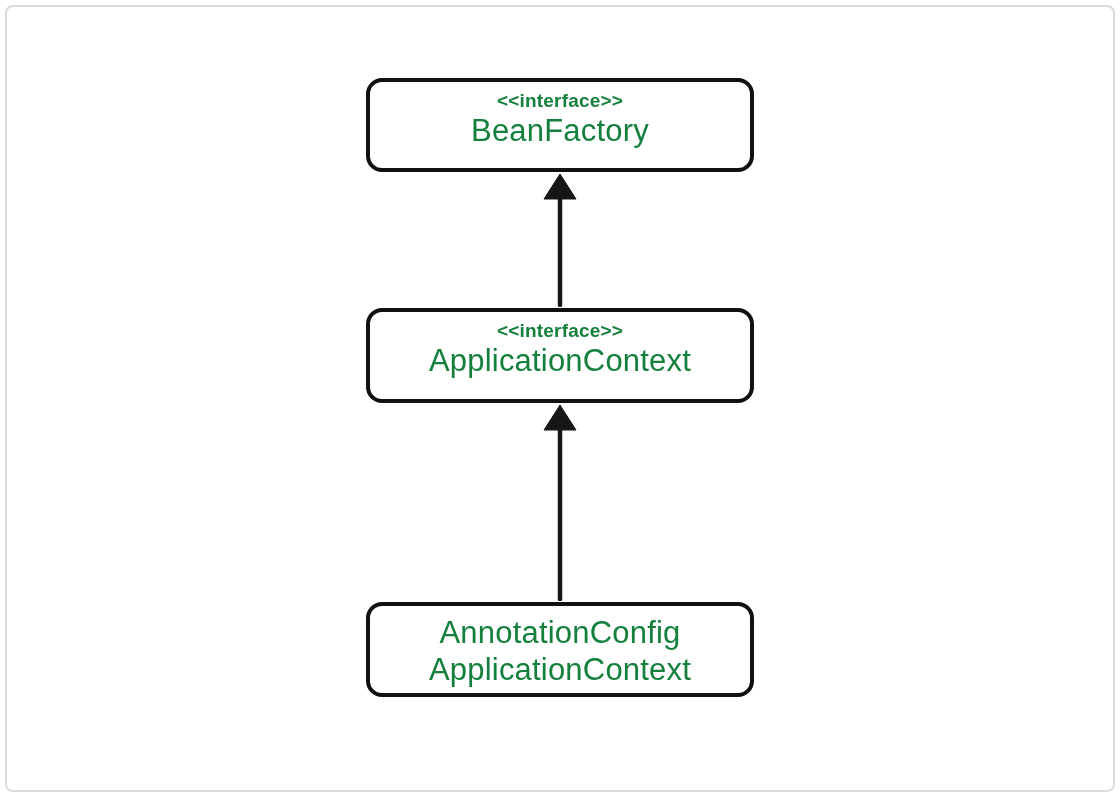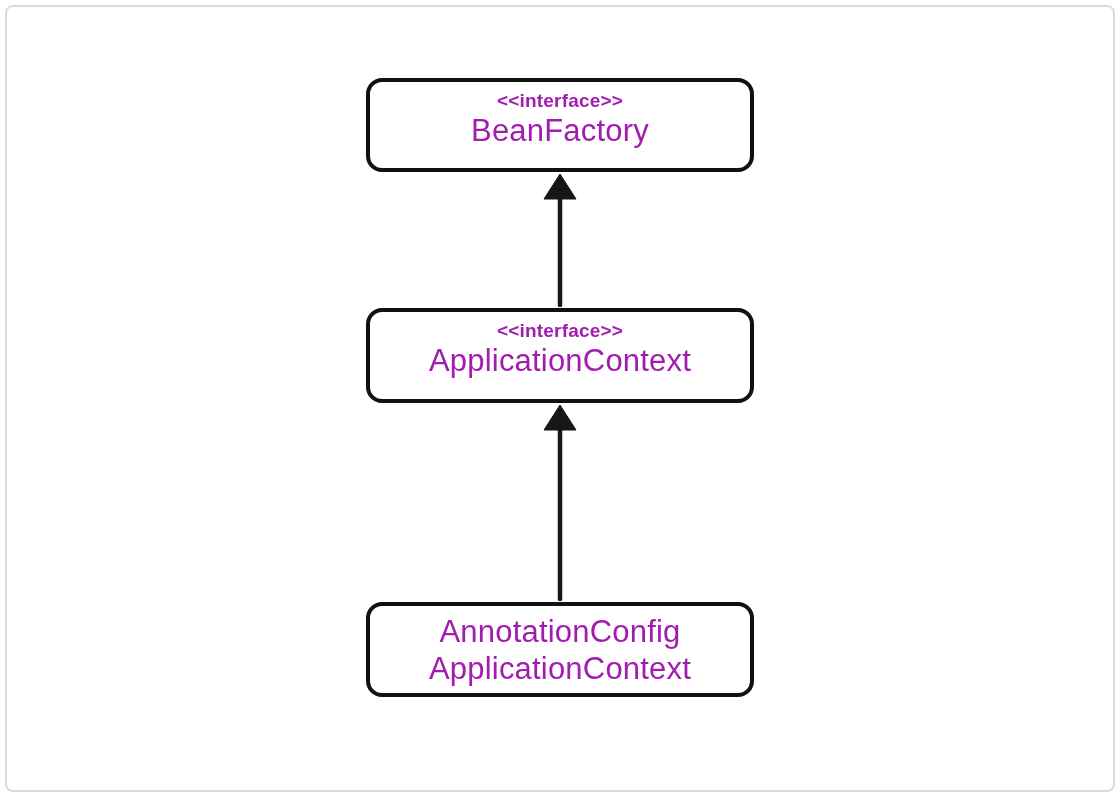--- a/index.html
+++ b/index.html
@@ -31,25 +31,25 @@
     width: 388px;
     box-sizing: border-box;
     background: #ffffff;
     border: 4px solid #111111;
     border-radius: 16px;
     display: flex;
     flex-direction: column;
     align-items: center;
     justify-content: flex-start;
     text-align: center;
-    color: #a21caf;
+    color: #15803d;
   }
   .node-top    { top: 78px;  height: 94px; padding-top: 8px; }
   .node-middle { top: 308px; height: 95px; padding-top: 8px; }
-  .node-bottom { top: 602px; height: 95px; justify-content: center; padding-top: 0; }
+  .node-bottom { top: 602px; height: 95px; padding-top: 8px; }
   .stereotype {
     font-size: 19px;
     font-weight: bold;
     line-height: 22px;
     letter-spacing: 0.2px;
   }
   .node-name {
     font-size: 31px;
     font-weight: normal;
     line-height: 37px;

